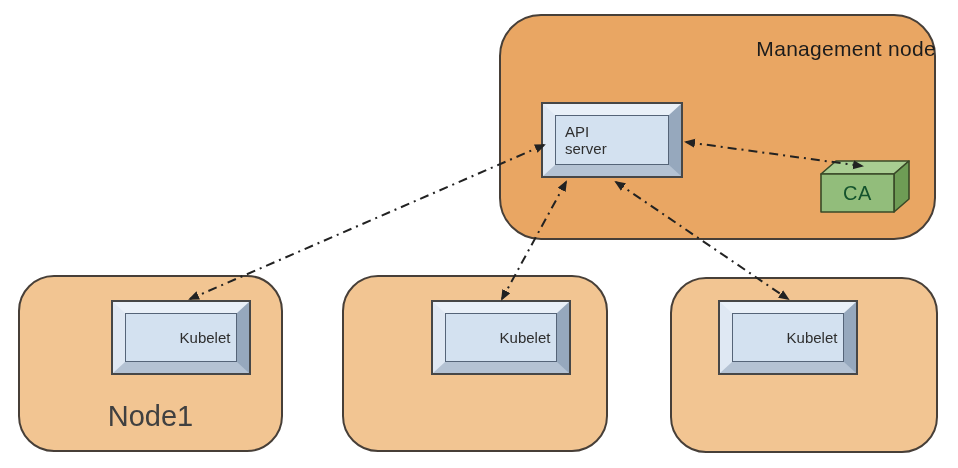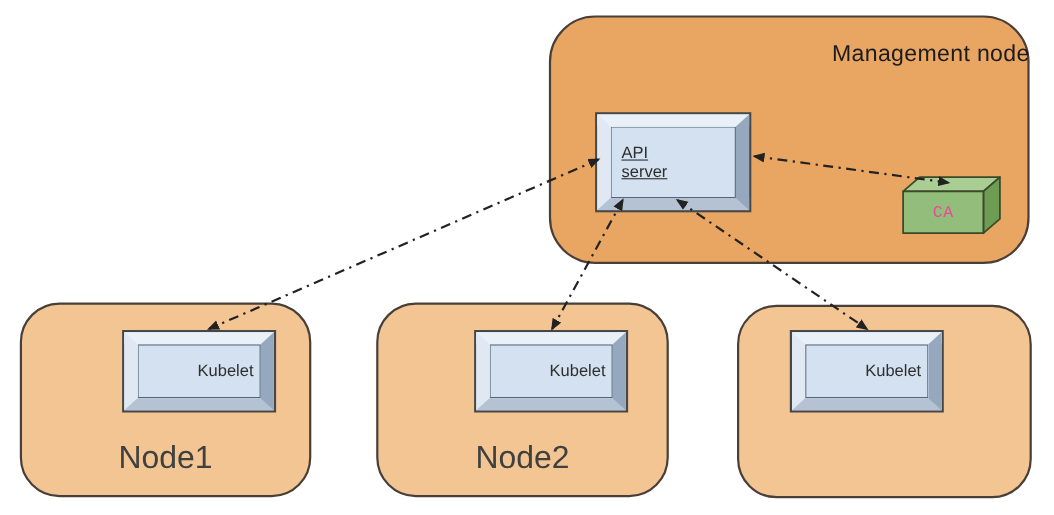--- a/index.html
+++ b/index.html
@@ -22,37 +22,37 @@
     font-size:21px;line-height:31px;color:var(--text-color);letter-spacing:.3px;
   }
   .bevel-box{
     position:absolute;box-sizing:border-box;background:var(--component-face);
     border-style:solid;border-width:11px 12px;
     border-top-color:var(--bevel-top);border-left-color:var(--bevel-left);
     border-right-color:var(--bevel-right);border-bottom-color:var(--bevel-bottom);
     box-shadow:0 0 0 2px #474747, inset 0 0 0 1px rgba(62,78,99,.85);
     display:flex;align-items:center;color:#2e2e2e;
   }
-  .api-box{left:543px;top:104px;width:138px;height:87px;text-decoration:underline;}
+  .api-box{left:543px;top:104px;width:138px;height:72px;}
   .api-label{font-size:15px;line-height:17px;padding-left:10px;width:64px;}
   .kubelet{width:136px;height:71px;justify-content:center;}
   .k1{left:113px;top:302px;}
   .k2{left:433px;top:302px;}
   .k3{left:720px;top:302px;}
   .kubelet-label{font-size:15px;text-align:center;padding-left:48px;}
   .node-label{
     position:absolute;text-align:center;font-size:29px;line-height:32px;color:#404040;
   }
   .nl1{left:18px;top:400px;width:265px;}
   .nl2{left:342px;top:400px;width:266px;}
   .nl3{left:670px;top:401px;width:268px;}
   .ca-label{
     position:absolute;left:821px;top:174px;width:73px;height:38px;
     display:flex;align-items:center;justify-content:center;
-    font-size:15px;color:#ec4899;letter-spacing:.5px;font-family:Liberation Mono, monospace;
+    font-size:20px;color:#14532d;letter-spacing:.5px;
   }
   #overlay{position:absolute;left:0;top:0;width:958px;height:468px;pointer-events:none;}
   .conn{stroke:var(--arrow-color);stroke-width:2;fill:none;stroke-dasharray:9 5 2 5;}
 </style>
 </head>
 <body>
 
 <div id="stage" style="--management-node-fill: #e9a663; --worker-node-fill: #f2c592; --shape-border: #473f38; --component-face: #d3e1f0; --ca-front: #92bd7b; --ca-top: #a9cd92; --ca-side: #6e9c55; --arrow-color: #222222;">
 
   <div class="round-node mgmt"></div>
@@ -70,21 +70,20 @@
     <div class="kubelet-label">Kubelet</div>
   </div>
   <div class="bevel-box kubelet k2">
     <div class="kubelet-label">Kubelet</div>
   </div>
   <div class="bevel-box kubelet k3">
     <div class="kubelet-label">Kubelet</div>
   </div>
 
   <div class="node-label nl1">Node1</div>
-  <div class="node-label nl2">Node2</div>
 
   <svg id="overlay" viewBox="0 0 958 468" xmlns="http://www.w3.org/2000/svg">
     <defs>
       <marker id="ah" markerUnits="userSpaceOnUse" markerWidth="12" markerHeight="10" refX="9" refY="4.5" orient="auto-start-reverse">
         <path d="M0,0 L11,4.5 L0,9 Z" fill="#222222"></path>
       </marker>
     </defs>
 
     <g stroke="var(--ca-border)" stroke-width="1.6" stroke-linejoin="round">
       <polygon points="821,174 836,161 909,161 894,174" fill="var(--ca-top)"></polygon>

